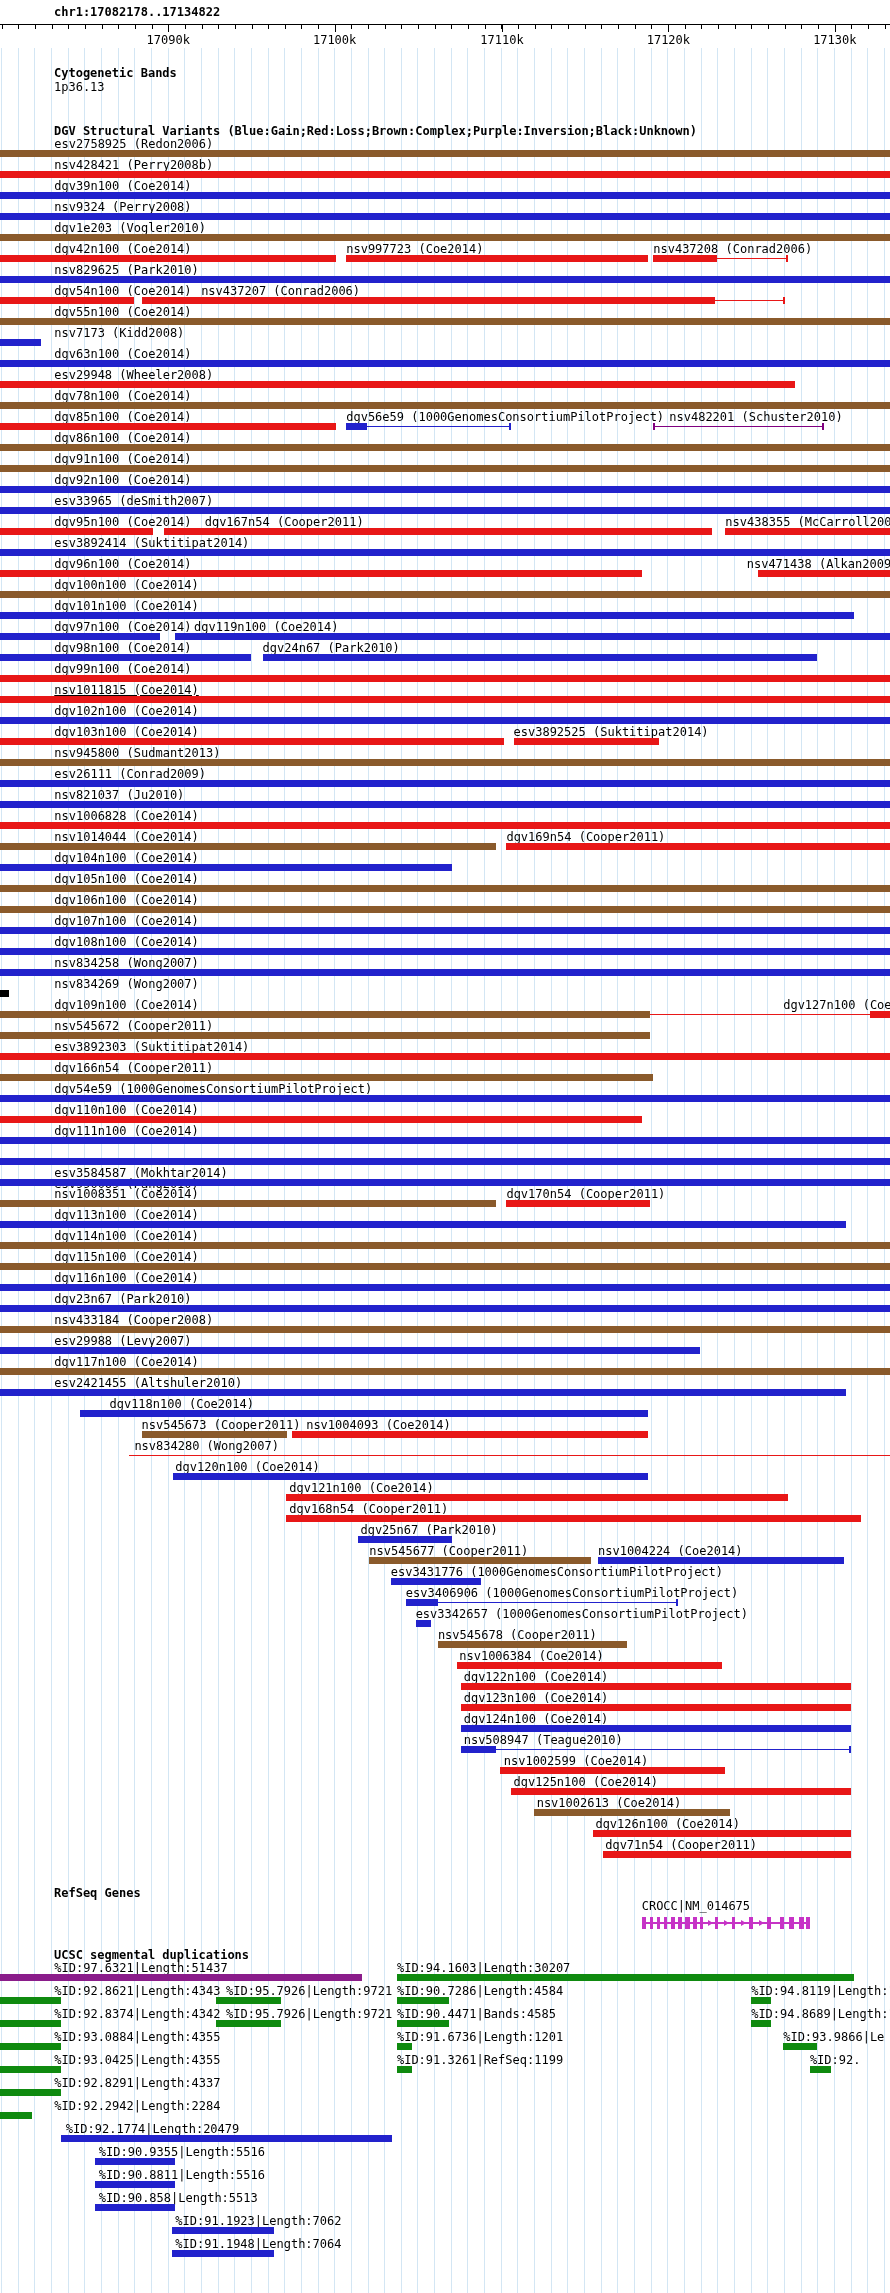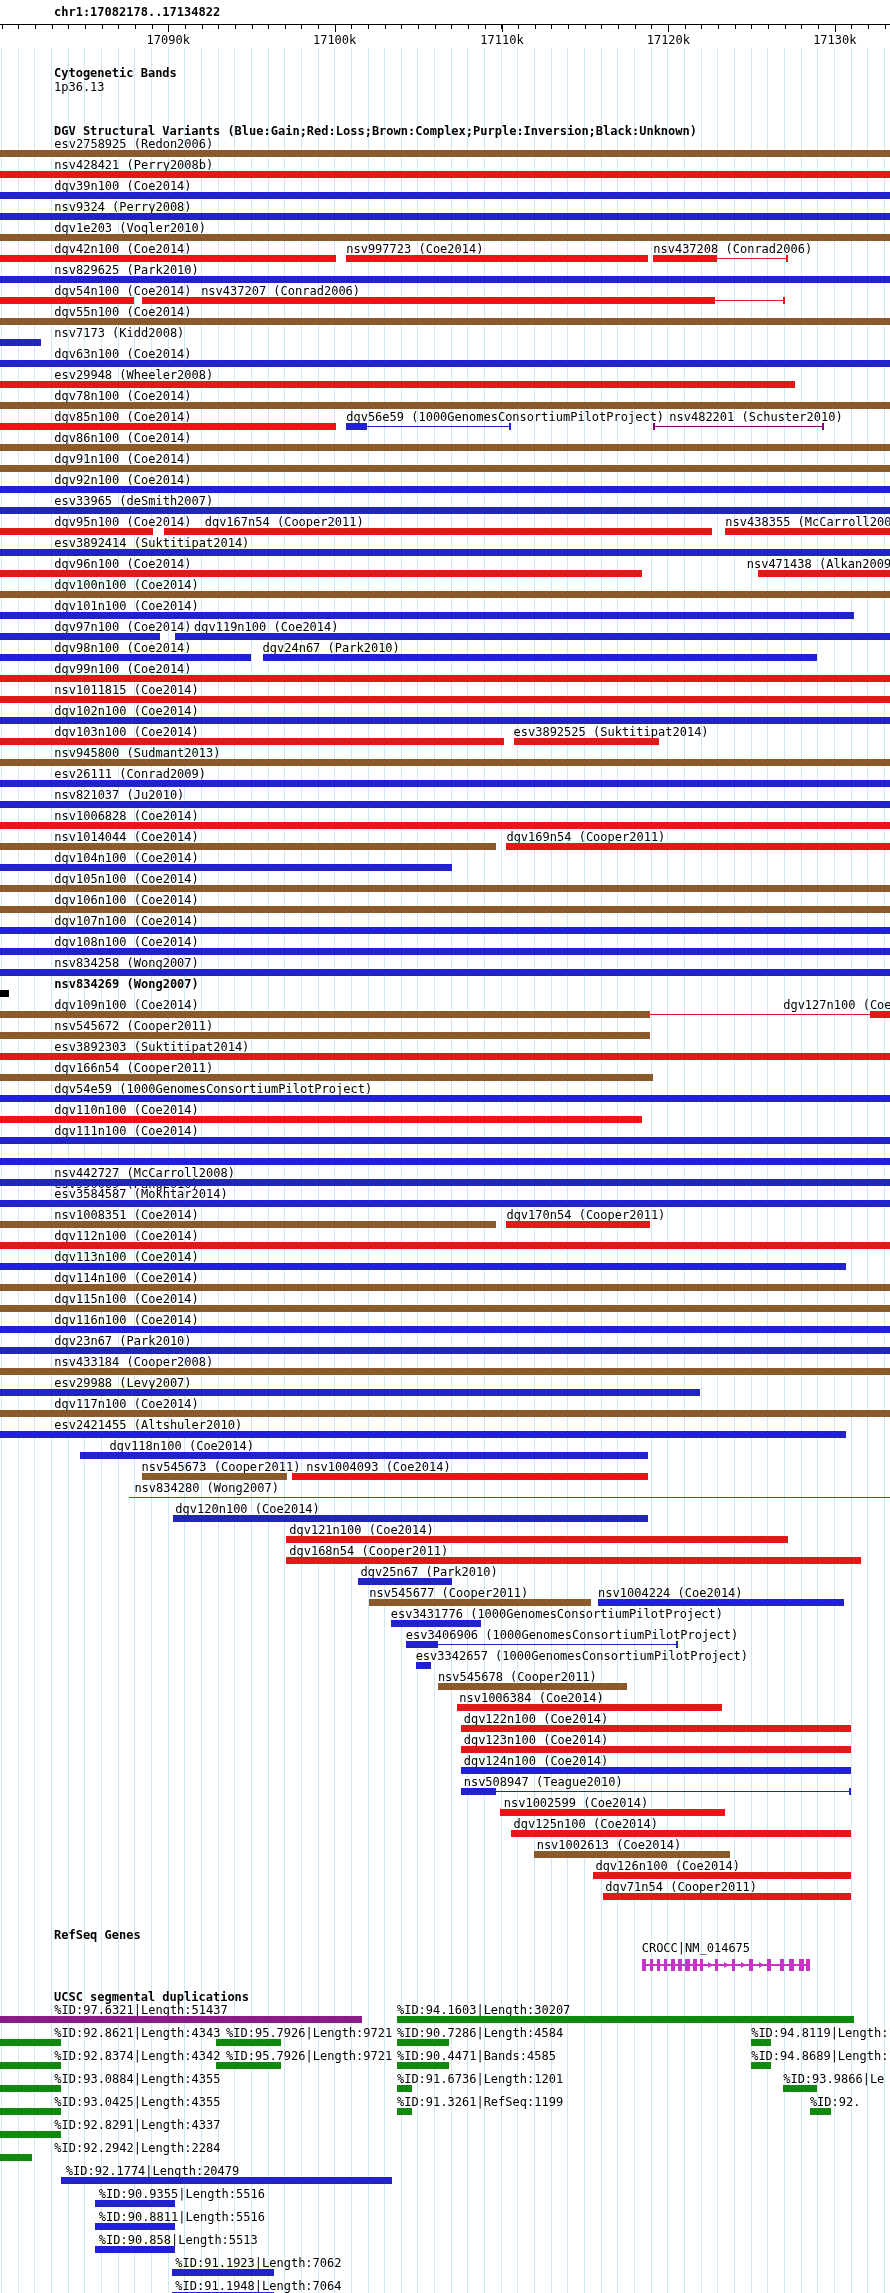--- a/index.html
+++ b/index.html
@@ -244,21 +244,21 @@
           <span class="flabel" style="left: 6.1%;">dgv98n100 (Coe2014)</span>
           <div class="prim bar" style="left: 0%; width: 28.2%; background: rgb(34, 34, 204);"></div>
           <span class="flabel" style="left: 29.5%;">dgv24n67 (Park2010)</span>
           <div class="prim bar" style="left: 29.5%; width: 62.3%; background: rgb(34, 34, 204);"></div>
         </div>
         <div class="trow" style="height: 21px;">
           <span class="flabel" style="left: 6.1%;">dgv99n100 (Coe2014)</span>
           <div class="prim bar" style="left: 0%; width: 100%; background: rgb(232, 23, 23);"></div>
         </div>
         <div class="trow" style="height: 21px;">
-          <span class="flabel" style="left: 6.1%;">nsv1011815 (Coe2014)</span>
+          <span class="flabel" style="left: 6.1%; text-decoration: underline;">nsv1011815 (Coe2014)</span>
           <div class="prim bar" style="left: 0%; width: 100%; background: rgb(232, 23, 23);"></div>
         </div>
         <div class="trow" style="height: 21px;">
           <span class="flabel" style="left: 6.1%;">dgv102n100 (Coe2014)</span>
           <div class="prim bar" style="left: 0%; width: 100%; background: rgb(34, 34, 204);"></div>
         </div>
         <div class="trow" style="height: 21px;">
           <span class="flabel" style="left: 6.1%;">dgv103n100 (Coe2014)</span>
           <div class="prim bar" style="left: 0%; width: 56.6%; background: rgb(232, 23, 23);"></div>
           <span class="flabel" style="left: 57.7%;">esv3892525 (Suktitipat2014)</span>
@@ -304,21 +304,21 @@
         </div>
         <div class="trow" style="height: 21px;">
           <span class="flabel" style="left: 6.1%;">dgv108n100 (Coe2014)</span>
           <div class="prim bar" style="left: 0%; width: 100%; background: rgb(34, 34, 204);"></div>
         </div>
         <div class="trow" style="height: 21px;">
           <span class="flabel" style="left: 6.1%;">nsv834258 (Wong2007)</span>
           <div class="prim bar" style="left: 0%; width: 100%; background: rgb(34, 34, 204);"></div>
         </div>
         <div class="trow" style="height: 21px;">
-          <span class="flabel" style="left: 6.1%; font-weight: bold;">nsv834269 (Wong2007)</span>
+          <span class="flabel" style="left: 6.1%;">nsv834269 (Wong2007)</span>
           <div class="prim bar" style="left: 0%; width: 1%; background: rgb(0, 0, 0);"></div>
         </div>
         <div class="trow" style="height: 21px;">
           <span class="flabel" style="left: 6.1%;">dgv109n100 (Coe2014)</span>
           <div class="prim bar" style="left: 0%; width: 73%; background: rgb(138, 90, 43);"></div>
           <span class="flabel" style="left: 88%;">dgv127n100 (Coe201</span>
           <div class="prim thin" style="left: 73%; width: 27%; background: rgb(232, 23, 23);"></div>
           <div class="prim bar" style="left: 97.7%; width: 2.3%; background: rgb(232, 23, 23);"></div>
         </div>
         <div class="trow" style="height: 21px;">
@@ -343,36 +343,28 @@
         </div>
         <div class="trow" style="height: 21px;">
           <span class="flabel" style="left: 6.1%;">dgv111n100 (Coe2014)</span>
           <div class="prim bar" style="left: 0%; width: 100%; background: rgb(34, 34, 204);"></div>
         </div>
         <div class="trow" style="height: 21px;">
           <span class="flabel" style="left: 6.1%; margin-top: 32px;">esv990069 (Pang2010)</span>
           <div class="prim bar" style="left: 0%; width: 100%; background: rgb(34, 34, 204);"></div>
         </div>
         <div class="trow" style="height: 21px;">
-          <span class="flabel" style="left: 6.1%;">nsv442727 (McCarroll2008)</span>
-          <div class="prim bar" style="left: 0%; width: 100%; background: rgb(34, 34, 204);"></div>
-        </div>
-        <div class="trow" style="height: 21px;">
           <span class="flabel" style="left: 6.1%; text-align: center;">esv3584587 (Mokhtar2014)</span>
           <div class="prim bar" style="left: 0%; width: 100%; background: rgb(34, 34, 204);"></div>
         </div>
         <div class="trow" style="height: 21px;">
           <span class="flabel" style="left: 6.1%;">nsv1008351 (Coe2014)</span>
           <div class="prim bar" style="left: 0%; width: 55.7%; background: rgb(138, 90, 43);"></div>
           <span class="flabel" style="left: 56.9%;">dgv170n54 (Cooper2011)</span>
           <div class="prim bar" style="left: 56.9%; width: 16.1%; background: rgb(232, 23, 23);"></div>
-        </div>
-        <div class="trow" style="height: 21px;">
-          <span class="flabel" style="left: 6.1%;">dgv112n100 (Coe2014)</span>
-          <div class="prim bar" style="left: 0%; width: 100%; background: rgb(232, 23, 23);"></div>
         </div>
         <div class="trow" style="height: 21px;">
           <span class="flabel" style="left: 6.1%;">dgv113n100 (Coe2014)</span>
           <div class="prim bar" style="left: 0%; width: 95.1%; background: rgb(34, 34, 204);"></div>
         </div>
         <div class="trow" style="height: 21px;">
           <span class="flabel" style="left: 6.1%;">dgv114n100 (Coe2014)</span>
           <div class="prim bar" style="left: 0%; width: 100%; background: rgb(138, 90, 43);"></div>
         </div>
         <div class="trow" style="height: 21px;">

